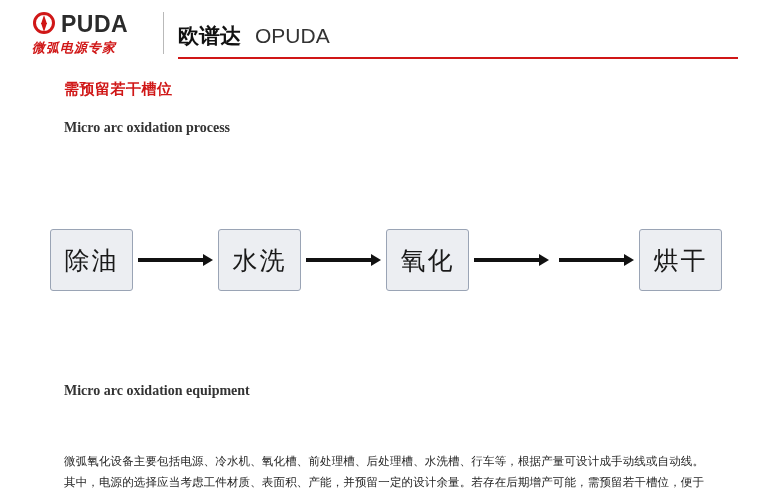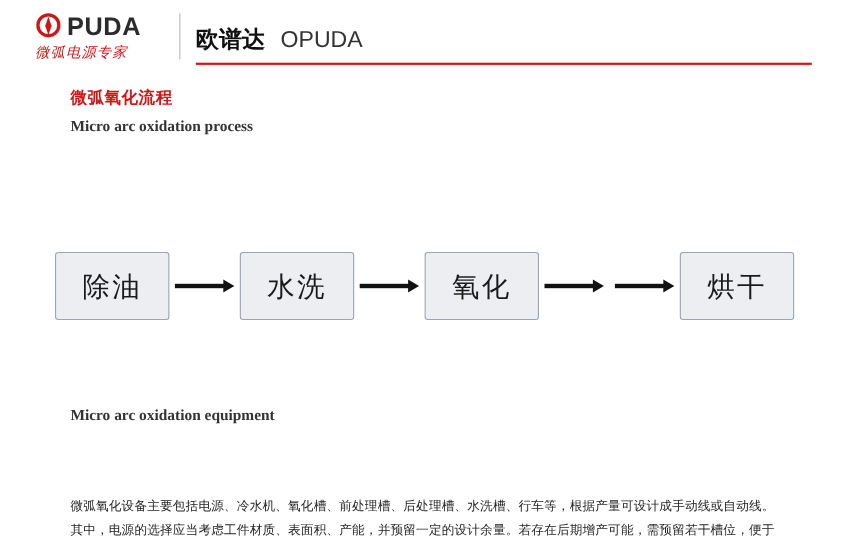--- a/index.html
+++ b/index.html
@@ -85,21 +85,21 @@
     color: #2b2b2b;
     line-height: 26px;
   }
   .logo-sub {
     margin-top: 2px;
     font-family: "Liberation Sans", sans-serif;
     font-size: 13px;
     color: #d01717;
     letter-spacing: 1px;
     font-style: italic;
-    font-weight: normal;
+    font-weight: bold;
   }
   .header-divider {
     position: absolute;
     left: 163px;
     top: 12px;
     width: 1px;
     height: 42px;
     background: #b9b9b9;
   }
   .header-title {
@@ -136,20 +136,21 @@
     font-weight: bold;
     color: #d01717;
     letter-spacing: 0.5px;
   }
   .section-title-en {
     position: absolute;
     font-family: "Liberation Serif", serif;
     font-size: 14px;
     font-weight: bold;
     color: #333333;
+    margin-top: 12px;
   }
   .body-text {
     position: absolute;
     font-size: 11.5px;
     line-height: 21px;
     color: #262626;
     text-align: justify;
   }
 
   #sec1-cn { left: 64px; top: 80px; }
@@ -160,21 +161,21 @@
   .flow {
     position: absolute;
     left: 50px;
     top: 225px;
     width: 672px;
     height: 70px;
     display: flex;
     align-items: center;
   }
   .flow-box {
-    width: 104px;
+    width: 83px;
     height: 62px;
     border: 1px solid #9aa4b5;
     background: #eceef2;
     border-radius: 3px;
     display: flex;
     align-items: center;
     justify-content: center;
     font-size: 25px;
     color: #1a1a1a;
     box-sizing: border-box;
@@ -229,21 +230,21 @@
 
     <div class="header-divider"></div>
 
     <div class="header-title">
       <span class="cn">欧谱达</span><span class="en">OPUDA</span>
     </div>
 
     <div class="header-rule"></div>
   </div>
 
-  <div class="section-title-cn" id="sec1-cn">微弧氧化流程</div>
+  <div class="section-title-cn" id="sec1-cn">需预留若干槽位</div>
   <div class="section-title-en" id="sec1-en">Micro arc oxidation process</div>
 
   <div class="flow">
     <div class="flow-box">除油</div>
     <div class="flow-arrow">
         <span class="shaft"></span>
         <span class="head"></span>
       </div>
     <div class="flow-box">水洗</div>
     <div class="flow-arrow">

